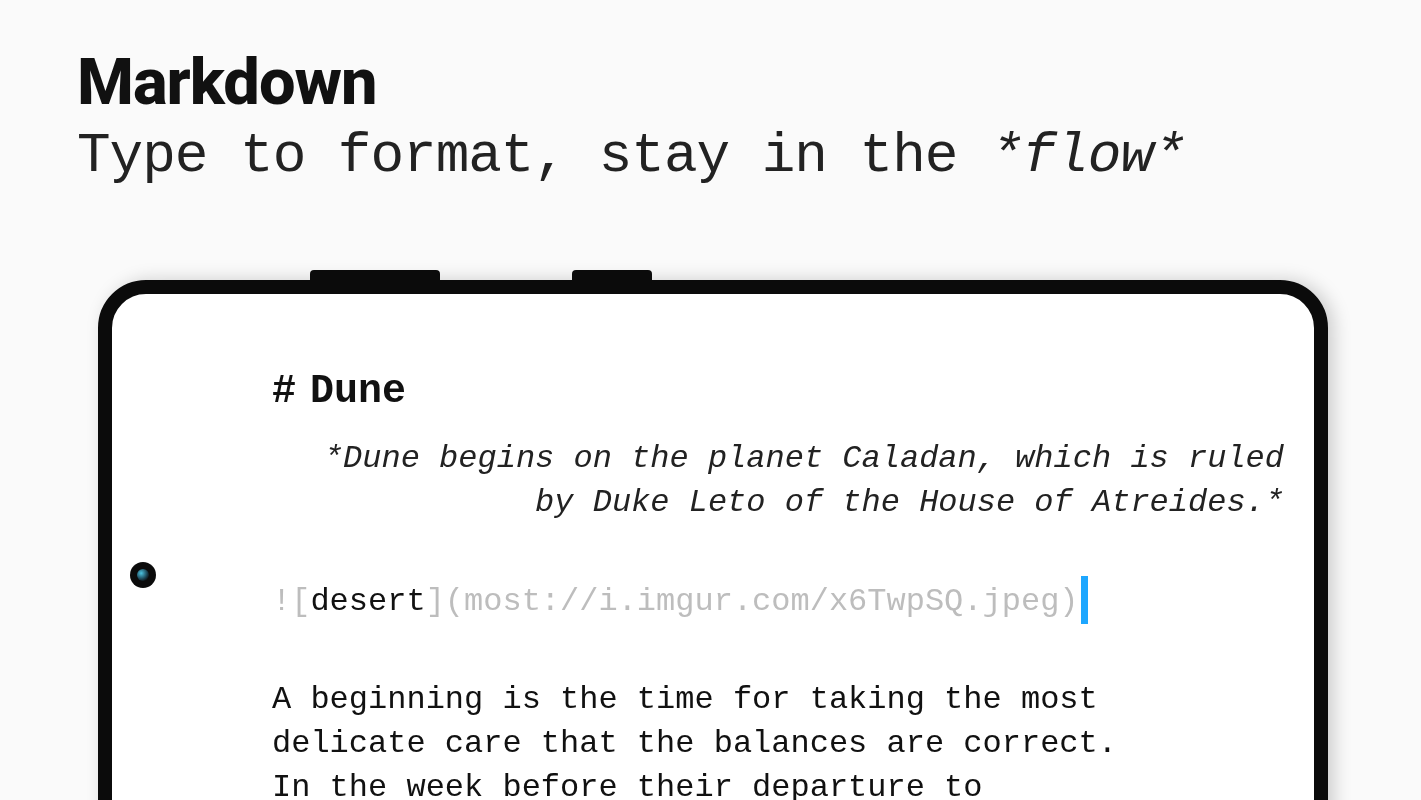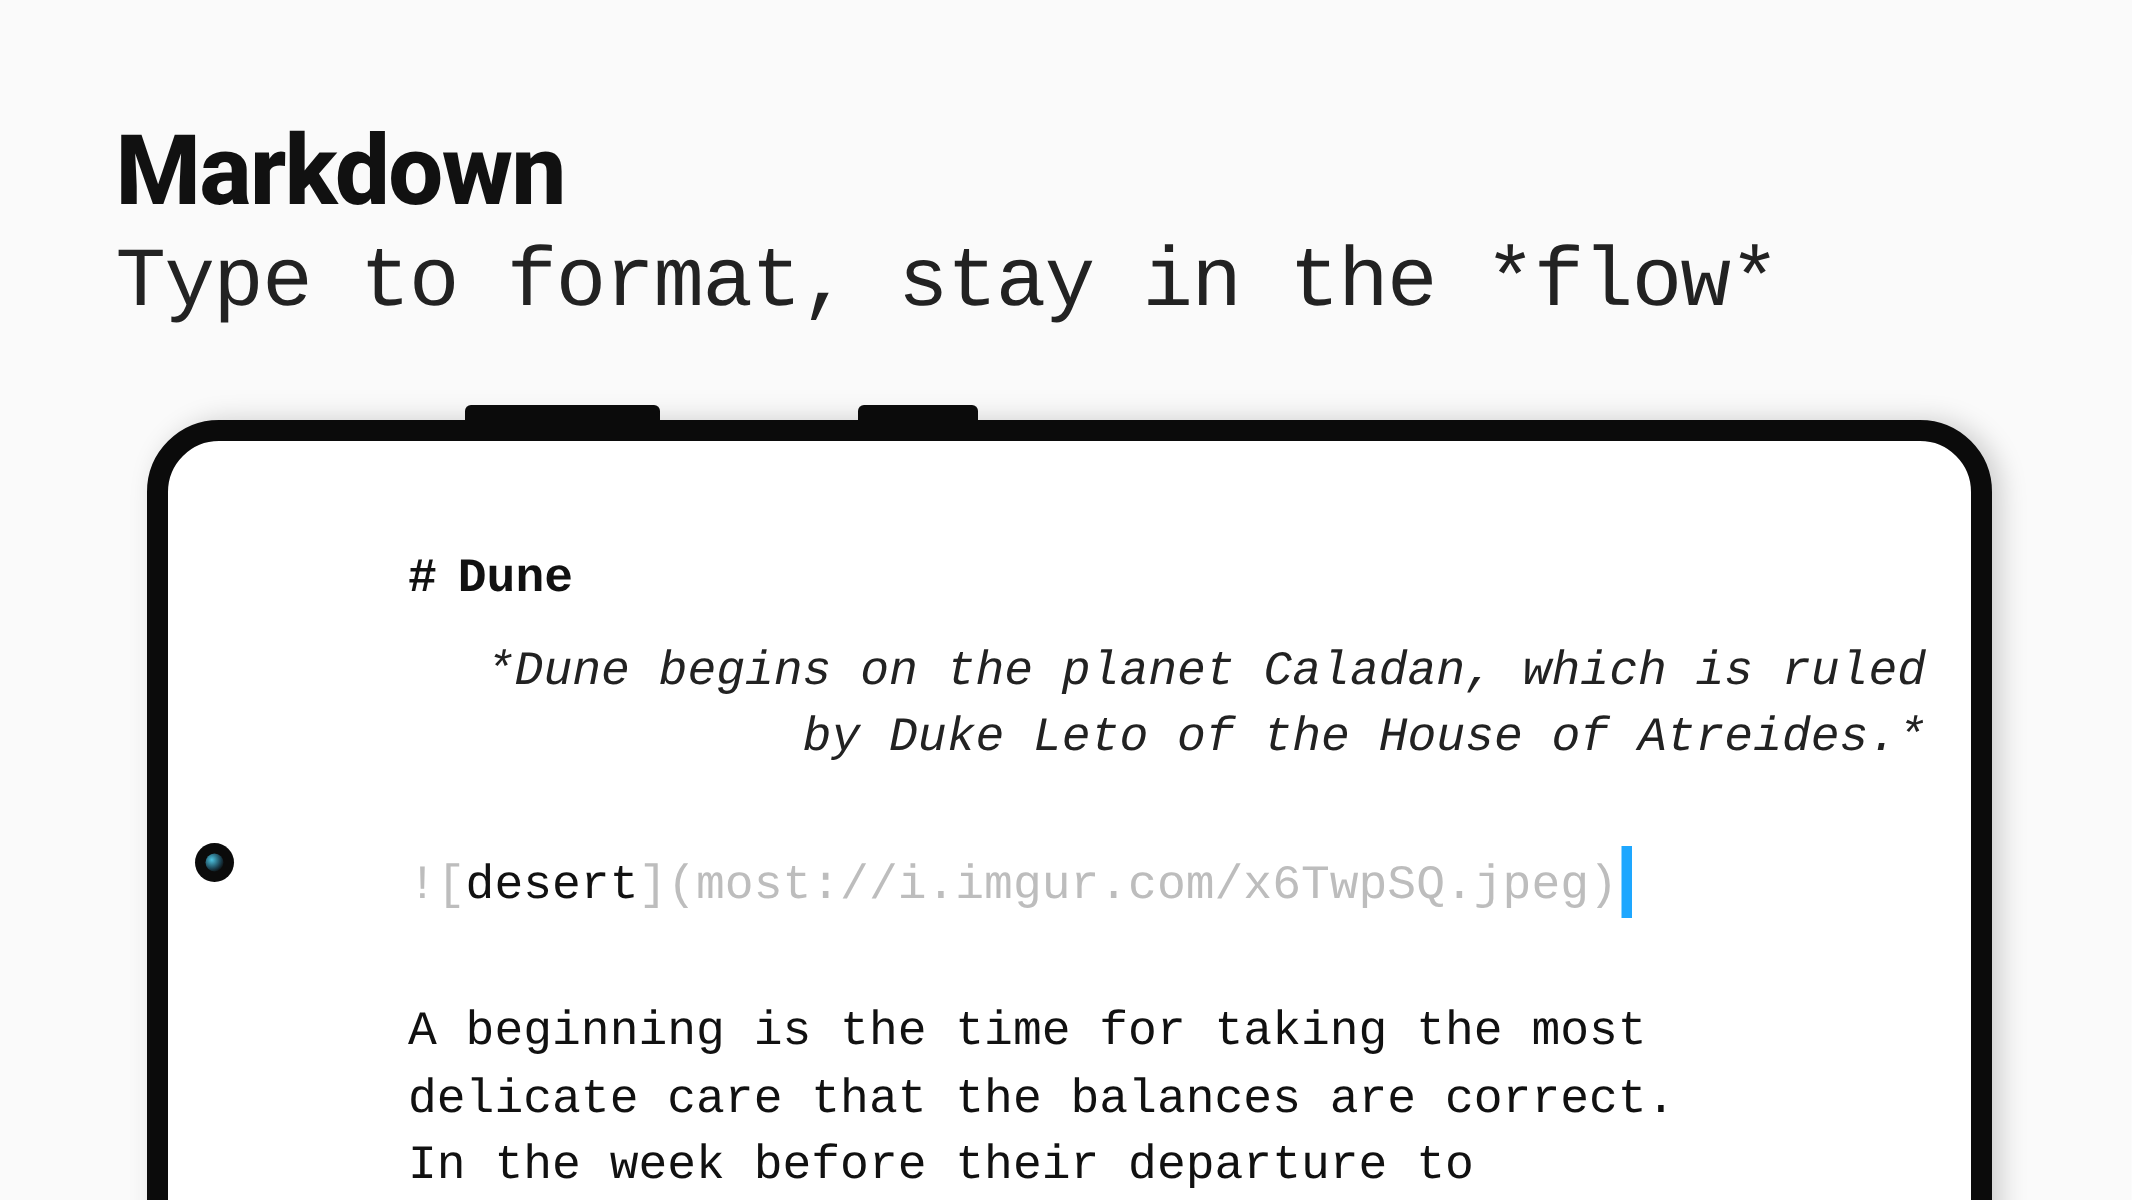--- a/index.html
+++ b/index.html
@@ -9,38 +9,39 @@
     }
     body {
       width: 1421px;
       height: 800px;
       background: #fafafa;
       overflow: hidden;
       position: relative;
     }
     .heading {
       position: absolute;
-      top: 76px;
+      top: 44px;
       left: 77px;
     }
     .heading-title {
       font-family: -apple-system, BlinkMacSystemFont, "Segoe UI", Roboto, Helvetica, Arial, sans-serif;
       font-weight: 800;
       font-size: 65px;
       color: #111;
       letter-spacing: -1px;
     }
     .heading-subtitle {
       font-family: "SF Mono", "Menlo", "Consolas", "Liberation Mono", monospace;
       font-size: 56px;
       color: #222;
       letter-spacing: -1px;
       margin-top: 4px;
     }
     .heading-subtitle .flow {
+      font-style: italic;
       text-align: center;
     }
 
     
     .device {
       position: absolute;
       top: 280px;
       left: 98px;
       width: 1230px;
       height: 600px;
@@ -92,21 +93,21 @@
       left: 160px;
       top: 70px;
       right: 30px;
       font-family: "SF Mono", "Menlo", "Consolas", "Liberation Mono", monospace;
       font-size: 32px;
       line-height: 1.38;
       color: #111;
     }
     .h1-line {
       font-weight: 700;
-      font-size: 32px;
+      font-size: 40px;
     }
     .h1-line .hash {
       color: #111;
       font-weight: 700;
       margin-right: 14px;
     }
     .para {
       margin-top: 18px;
       font-style: italic;
       color: #222;

